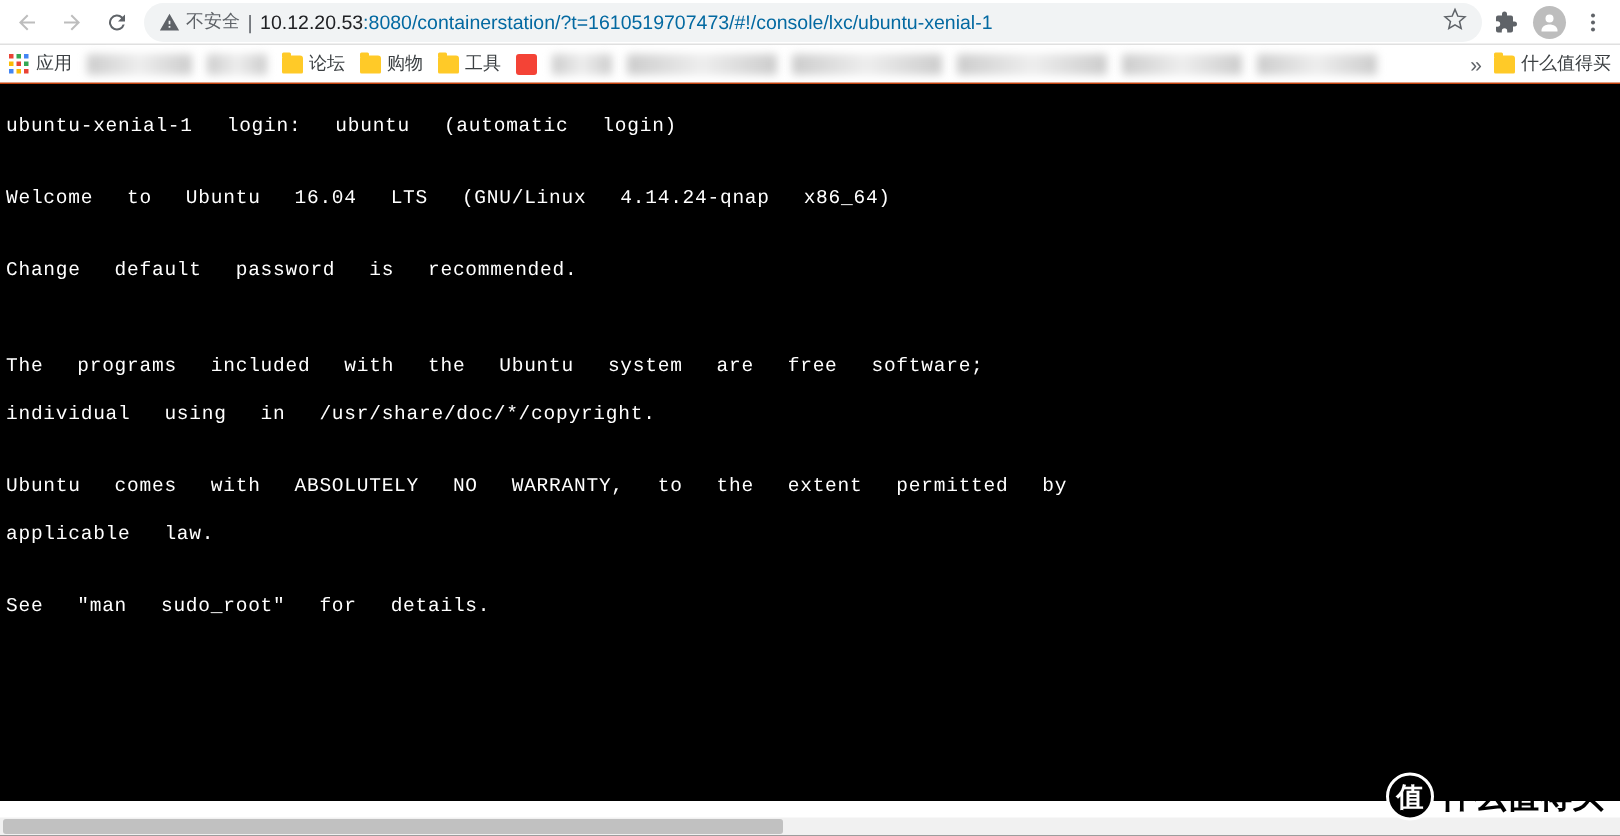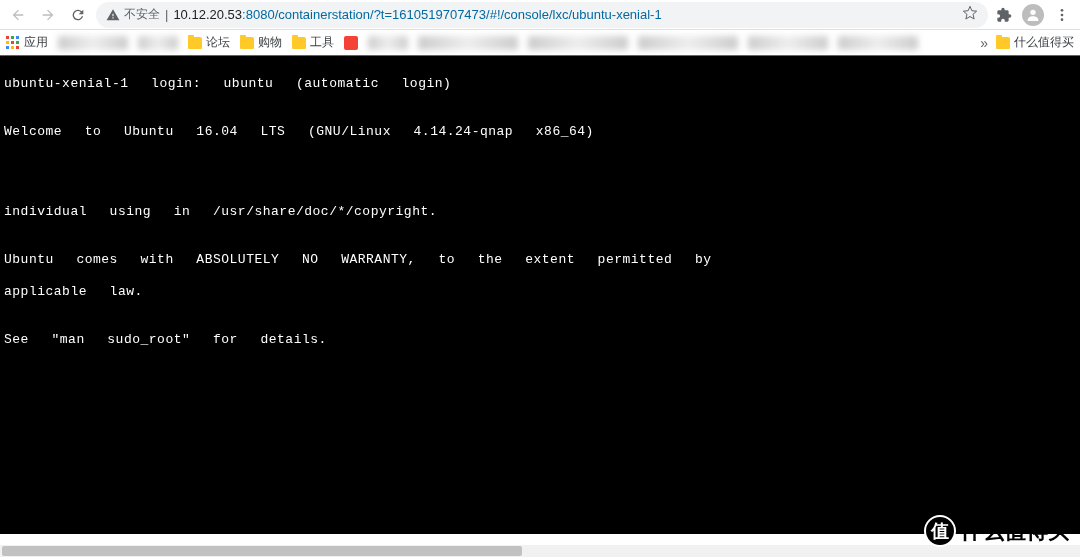--- a/index.html
+++ b/index.html
@@ -228,22 +228,24 @@
         <span>什么值得买</span>
       </div>
   </div>
 </div>
 
 <div class="terminal">
 <div class="line">ubuntu-xenial-1  login:  ubuntu  (automatic  login)</div>
 <div class="line"></div>
 <div class="line">Welcome  to  Ubuntu  16.04  LTS  (GNU/Linux  4.14.24-qnap  x86_64)</div>
 <div class="line"></div>
-<div class="line"></div>
-<div class="line"></div>
+<div class="line">Change  default  password  is  recommended.</div>
+<div class="line"></div>
+<div class="line"></div>
+<div class="line">The  programs  included  with  the  Ubuntu  system  are  free  software;</div>
 <div class="line">individual  using  in  /usr/share/doc/*/copyright.</div>
 <div class="line"></div>
 <div class="line">Ubuntu  comes  with  ABSOLUTELY  NO  WARRANTY,  to  the  extent  permitted  by</div>
 <div class="line">applicable  law.</div>
 <div class="line"></div>
 <div class="line">See  "man  sudo_root"  for  details.</div>
 <div class="line"></div>
 
 <div class="line"></div>
 

